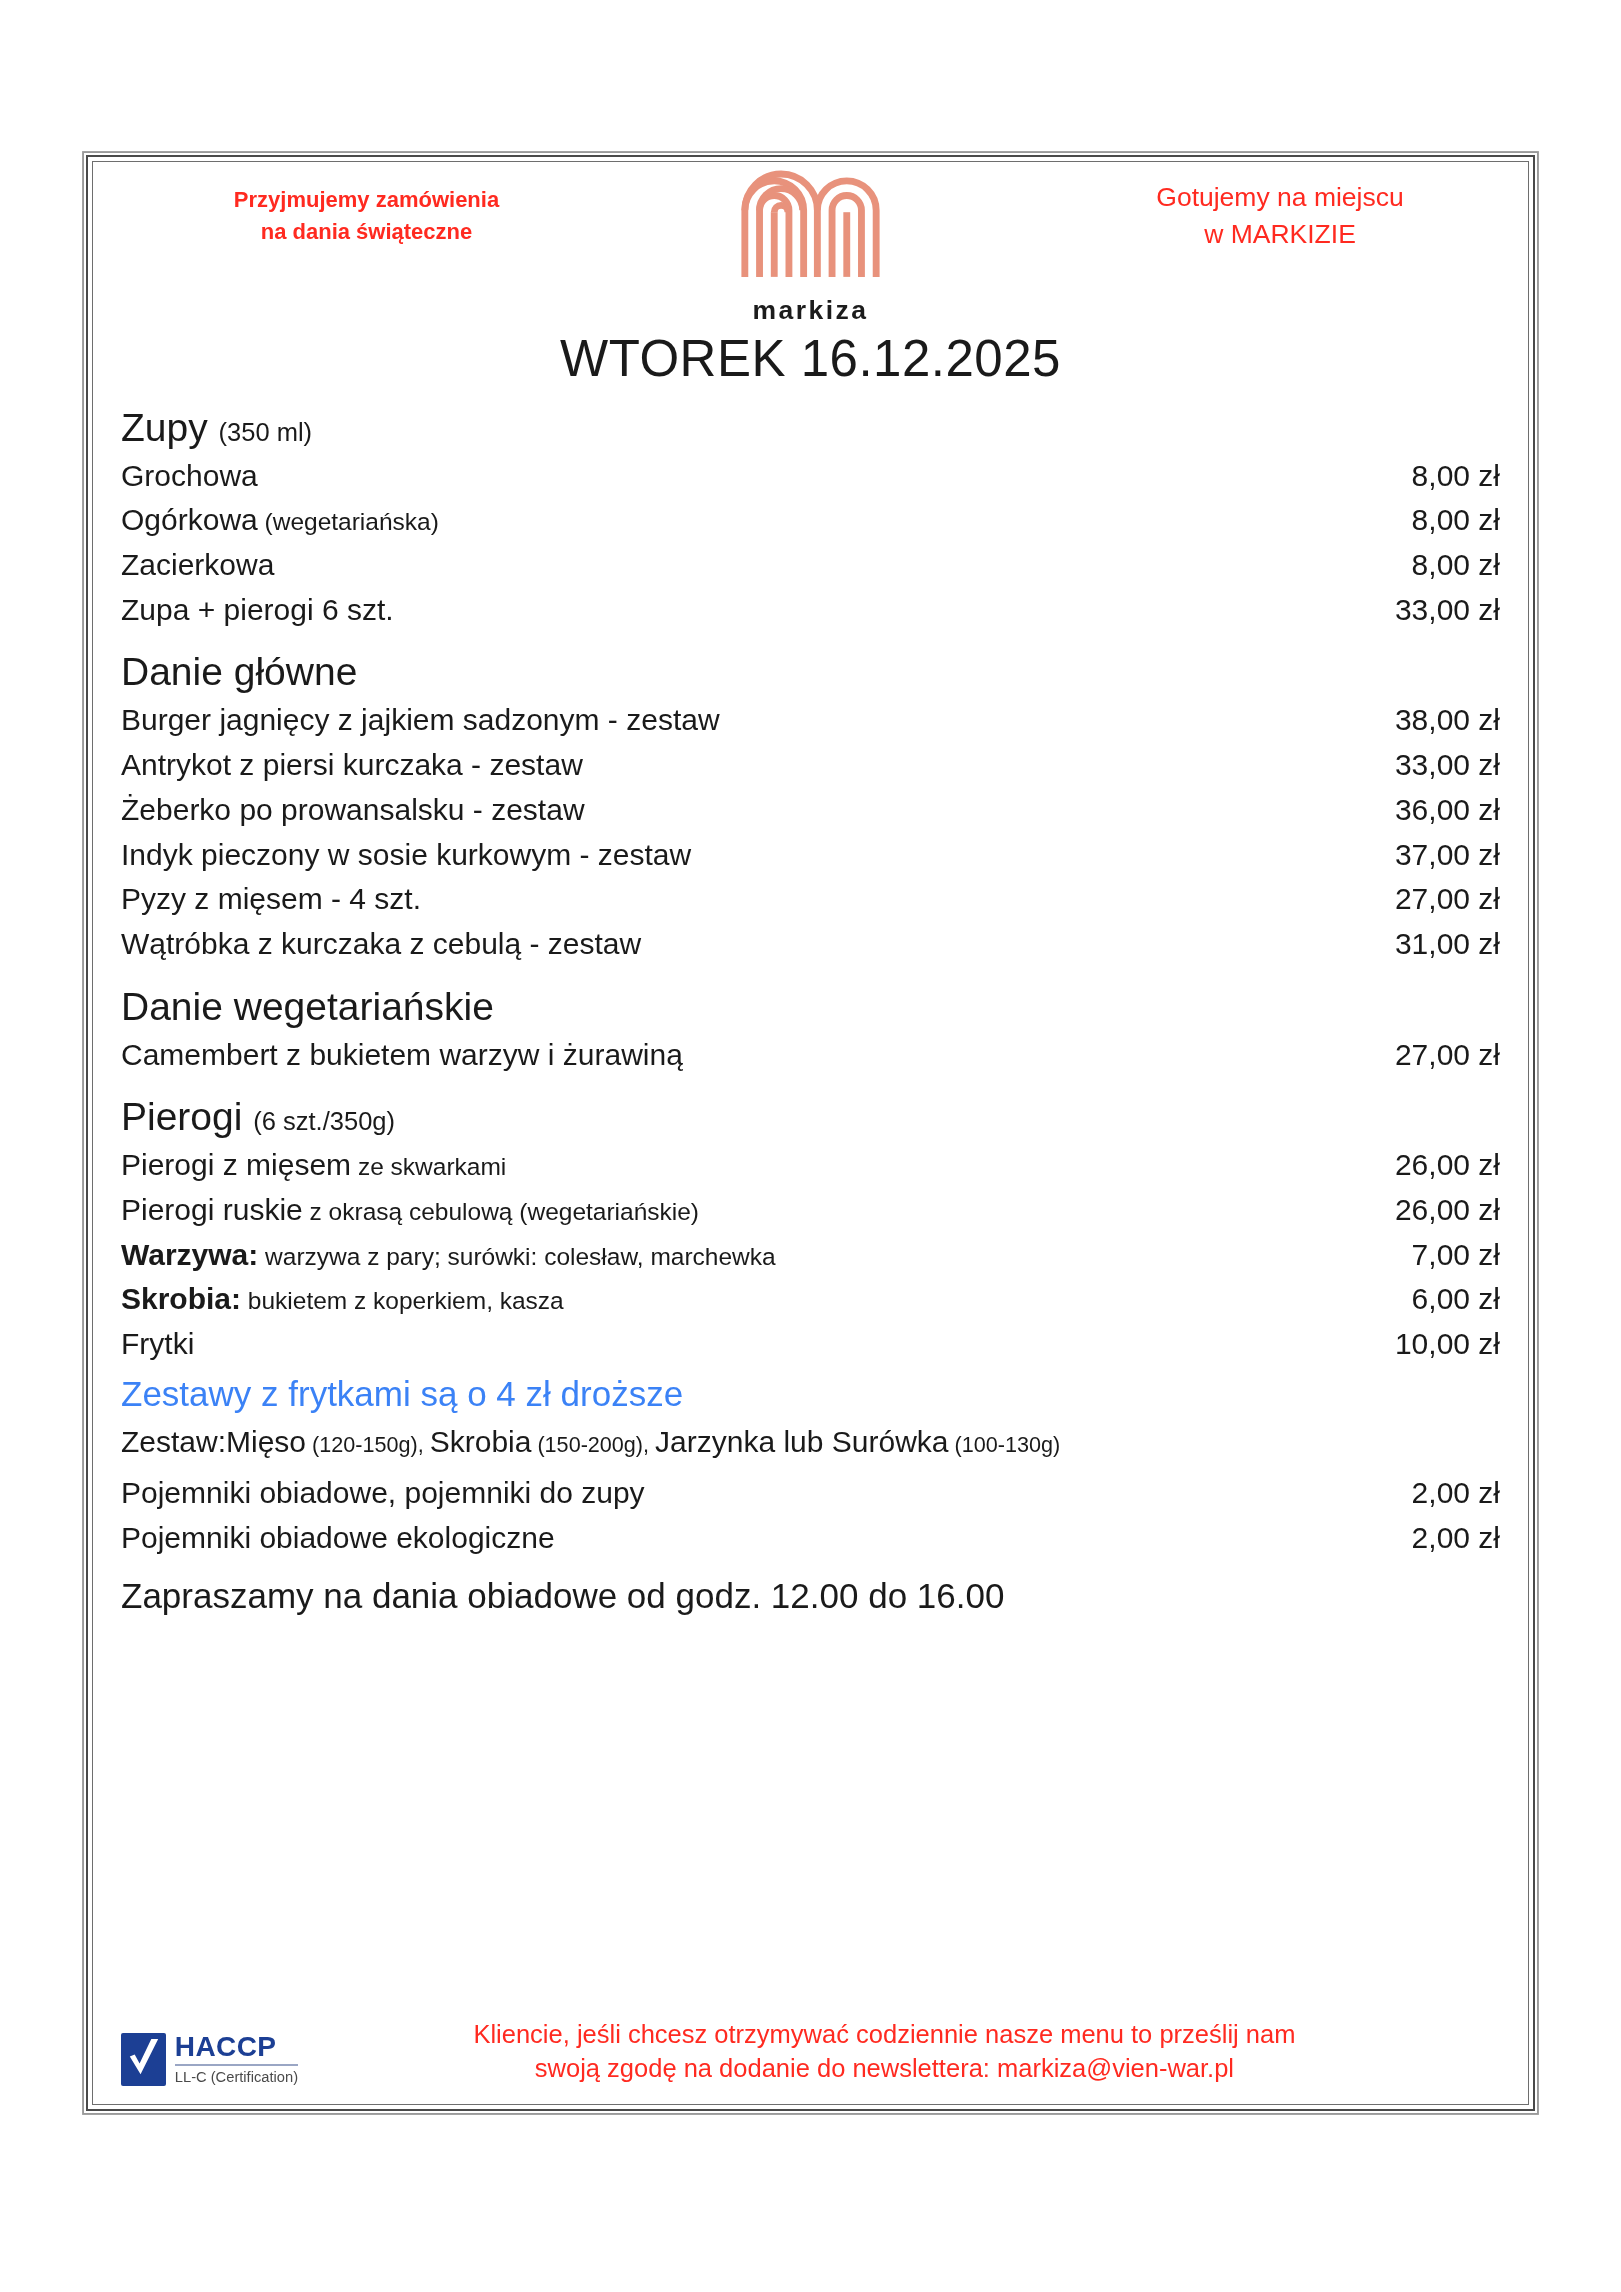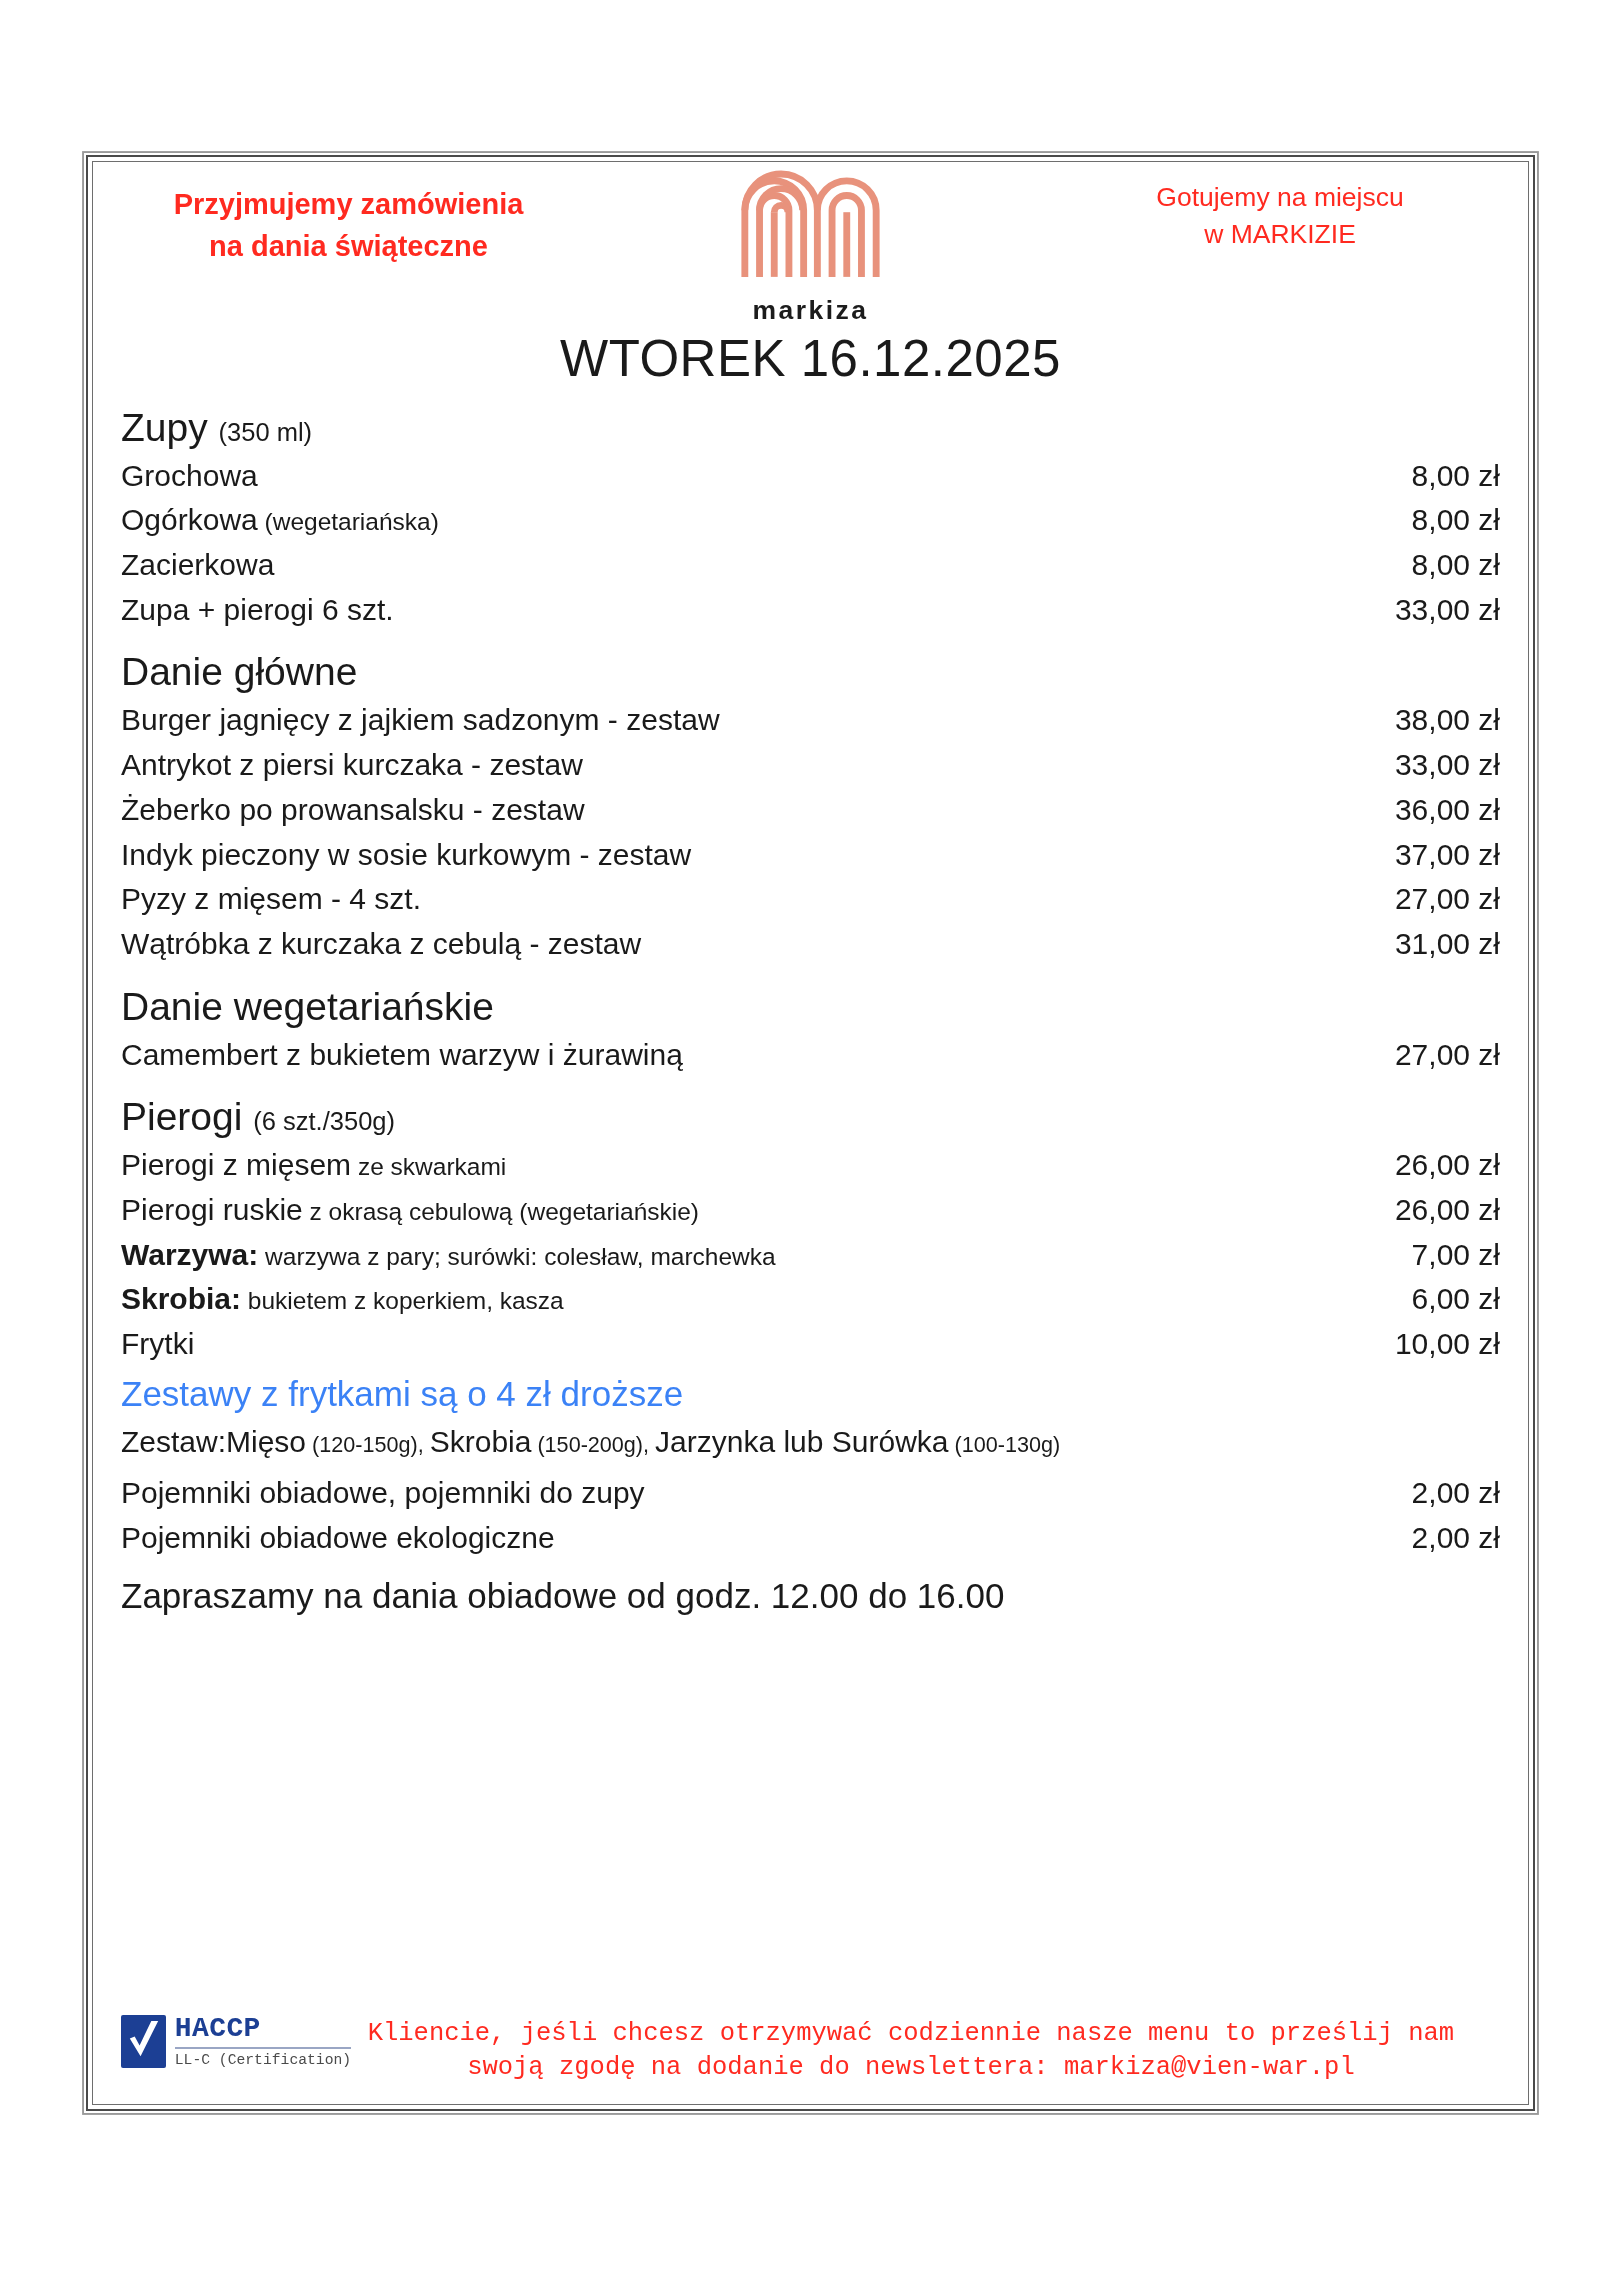--- a/index.html
+++ b/index.html
@@ -41,26 +41,26 @@
     height: 100%;
   }
 
   
   .header {
     position: relative;
     height: 174px;
   }
   .promo-left {
     position: absolute;
-    left: 17px;
+    left: 35px;
     top: 27.4px;
     width: 421px;
     text-align: center;
     color: #ff2a20;
-    font-size: 29px;
+    font-size: 22px;
     font-weight: bold;
     line-height: 1.42;
   }
   .promo-right {
     position: absolute;
     right: 24px;
     top: 21.6px;
     width: 392px;
     text-align: center;
     color: #ff2a20;
@@ -148,22 +148,21 @@
     color: #1a1a1a;
   }
 
   
   .footer {
     position: absolute;
     left: 33px;
     right: 33px;
     bottom: 23.5px;
     display: flex;
-    align-items: flex-start;
-    font-family: Liberation Mono, monospace;
+    align-items: flex-end;
   }
   .haccp {
     flex: 0 0 auto;
     display: flex;
     align-items: flex-start;
     gap: 8.8px;
     padding-top: 2px;
   }
   .haccp-mark {
     width: 45px;

